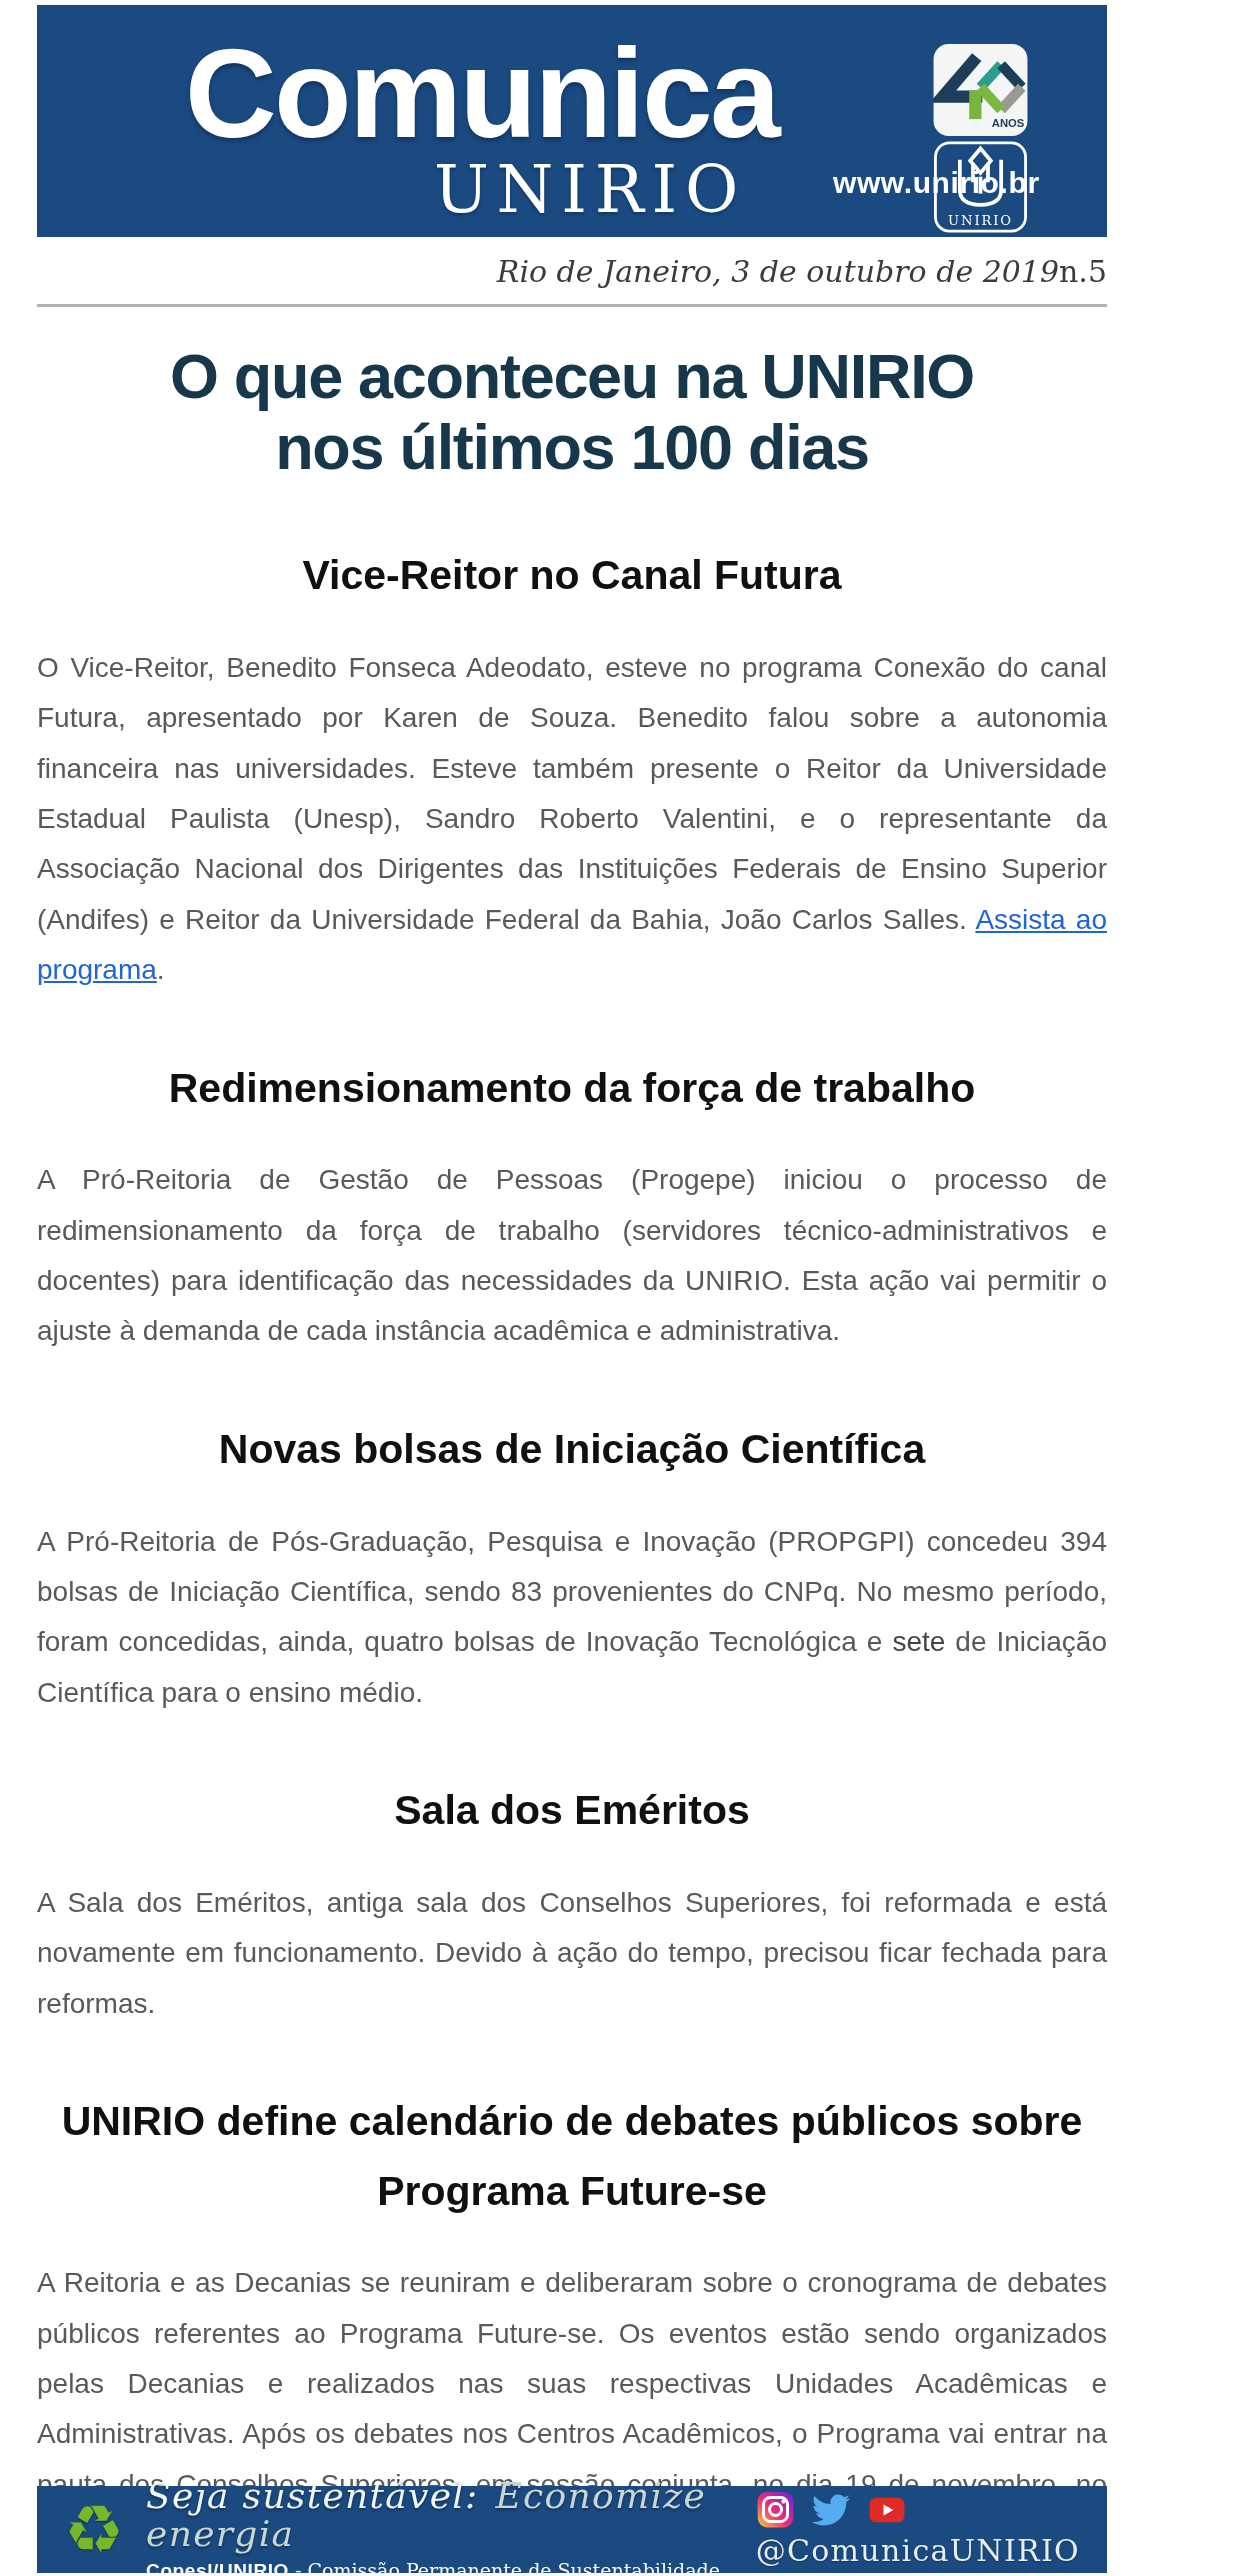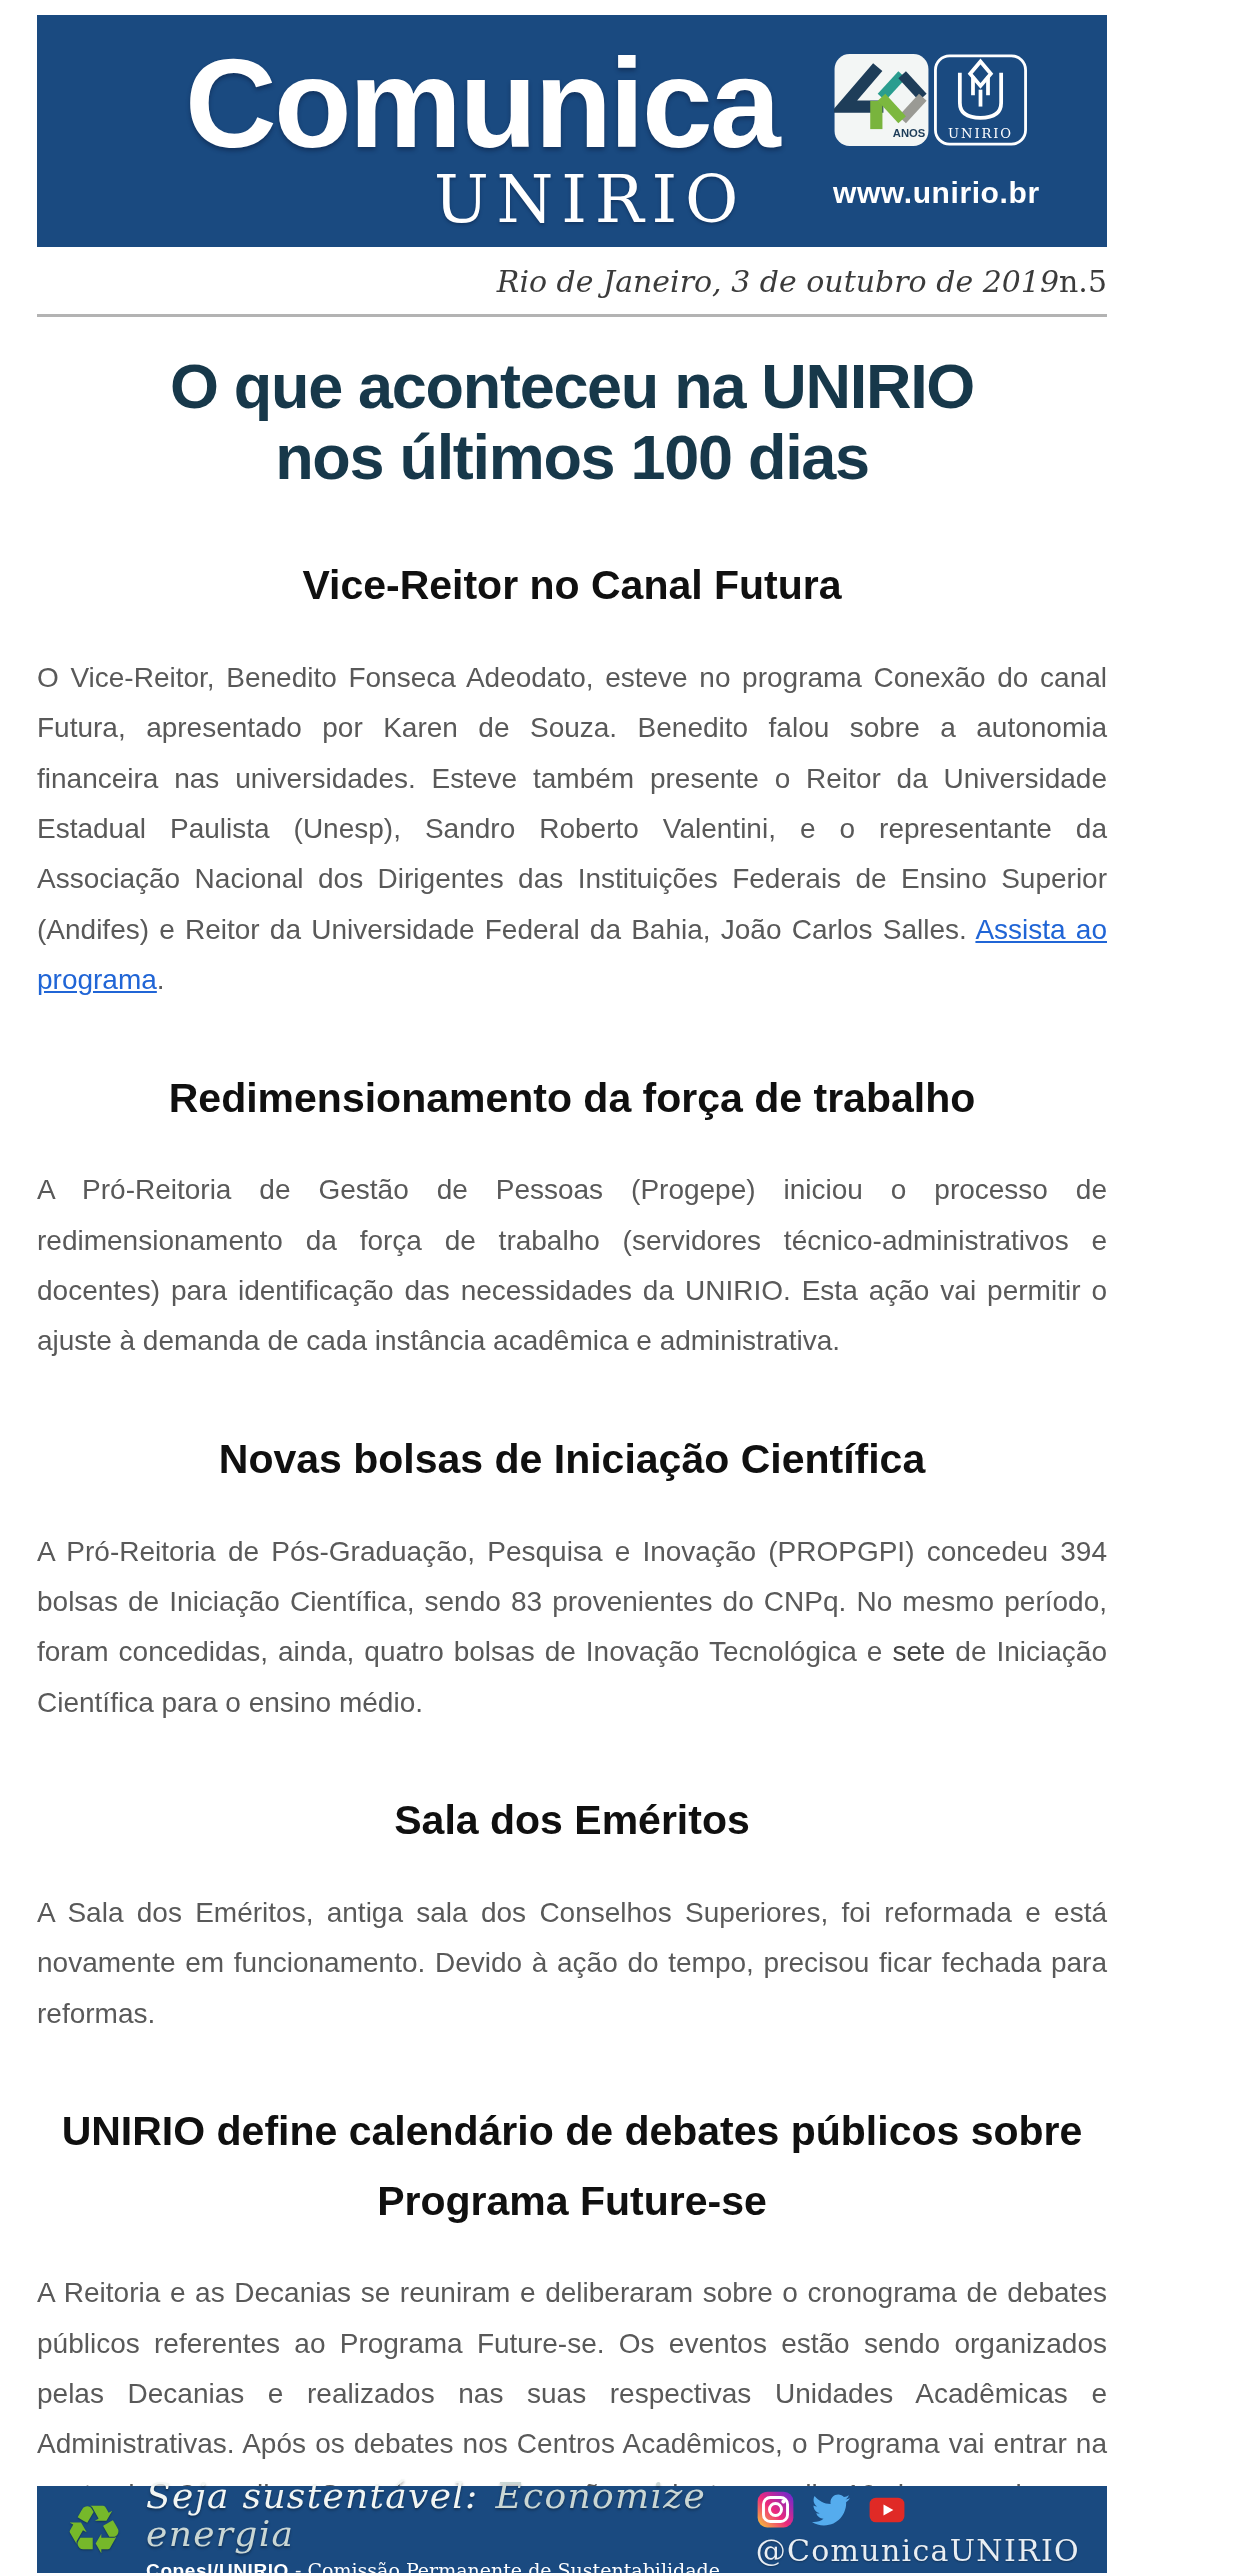--- a/index.html
+++ b/index.html
@@ -6,40 +6,40 @@
     --brand-blue:#1A4A80; --band-text:#1C3A5F; --title-ink:#17384A;
     --body-gray:#595959; --link-blue:#2065D6; --divider-gray:#B3B3B3;
     --recycle-green:#76B82A; --twitter-blue:#55ACEE; --youtube-red:#E02A26;
   }
   *{margin:0;padding:0;box-sizing:border-box;}
   html,body{background:#ffffff;}
   body{
     width:1252px;height:2576px;position:relative;overflow:hidden;
     font-family:"Liberation Sans",sans-serif;
   }
-  .page{width:1144px;height:2576px;padding:14px 37px;position:relative;}
+  .page{width:1144px;height:2576px;padding:4px 37px;position:relative;}
 
   
   .masthead{
     position:relative;margin-top:1.3px;height:232px;
     background:var(--brand-blue,#1A4A80);
   }
   .brand-title{
     position:absolute;left:148px;top:25px;
     font-size:127px;line-height:1;font-weight:bold;color:#ffffff;
     letter-spacing:-2.6px;
     text-shadow:0 3.2px 4.5px rgba(8,25,55,.45);
   }
   .brand-subtitle{
     position:absolute;right:361px;top:152px;
     font-family:"DejaVu Serif",serif;font-size:65px;line-height:1;
     color:#ffffff;letter-spacing:7.8px;
     text-shadow:0 1.9px 3.2px rgba(8,25,55,.4);
   }
-  .logo-row{position:absolute;right:79px;top:39px;display:flex;gap:4.5px;}
+  .logo-row{position:absolute;right:79px;top:39px;display:flex;gap:4.5px;flex-direction:column;}
   .logo-row svg{display:block;}
   .website{
     position:absolute;right:79px;top:145px;width:195px;text-align:center;
     color:#ffffff;font-weight:bold;font-size:30px;letter-spacing:0.6px;margin-top:16px;
   }
 
   
   .band{
     height:91px;background:linear-gradient(180deg,#dde4e3 0%,#eaf0ef 55%,#fafcfb 100%);
     display:flex;align-items:center;justify-content:center;

